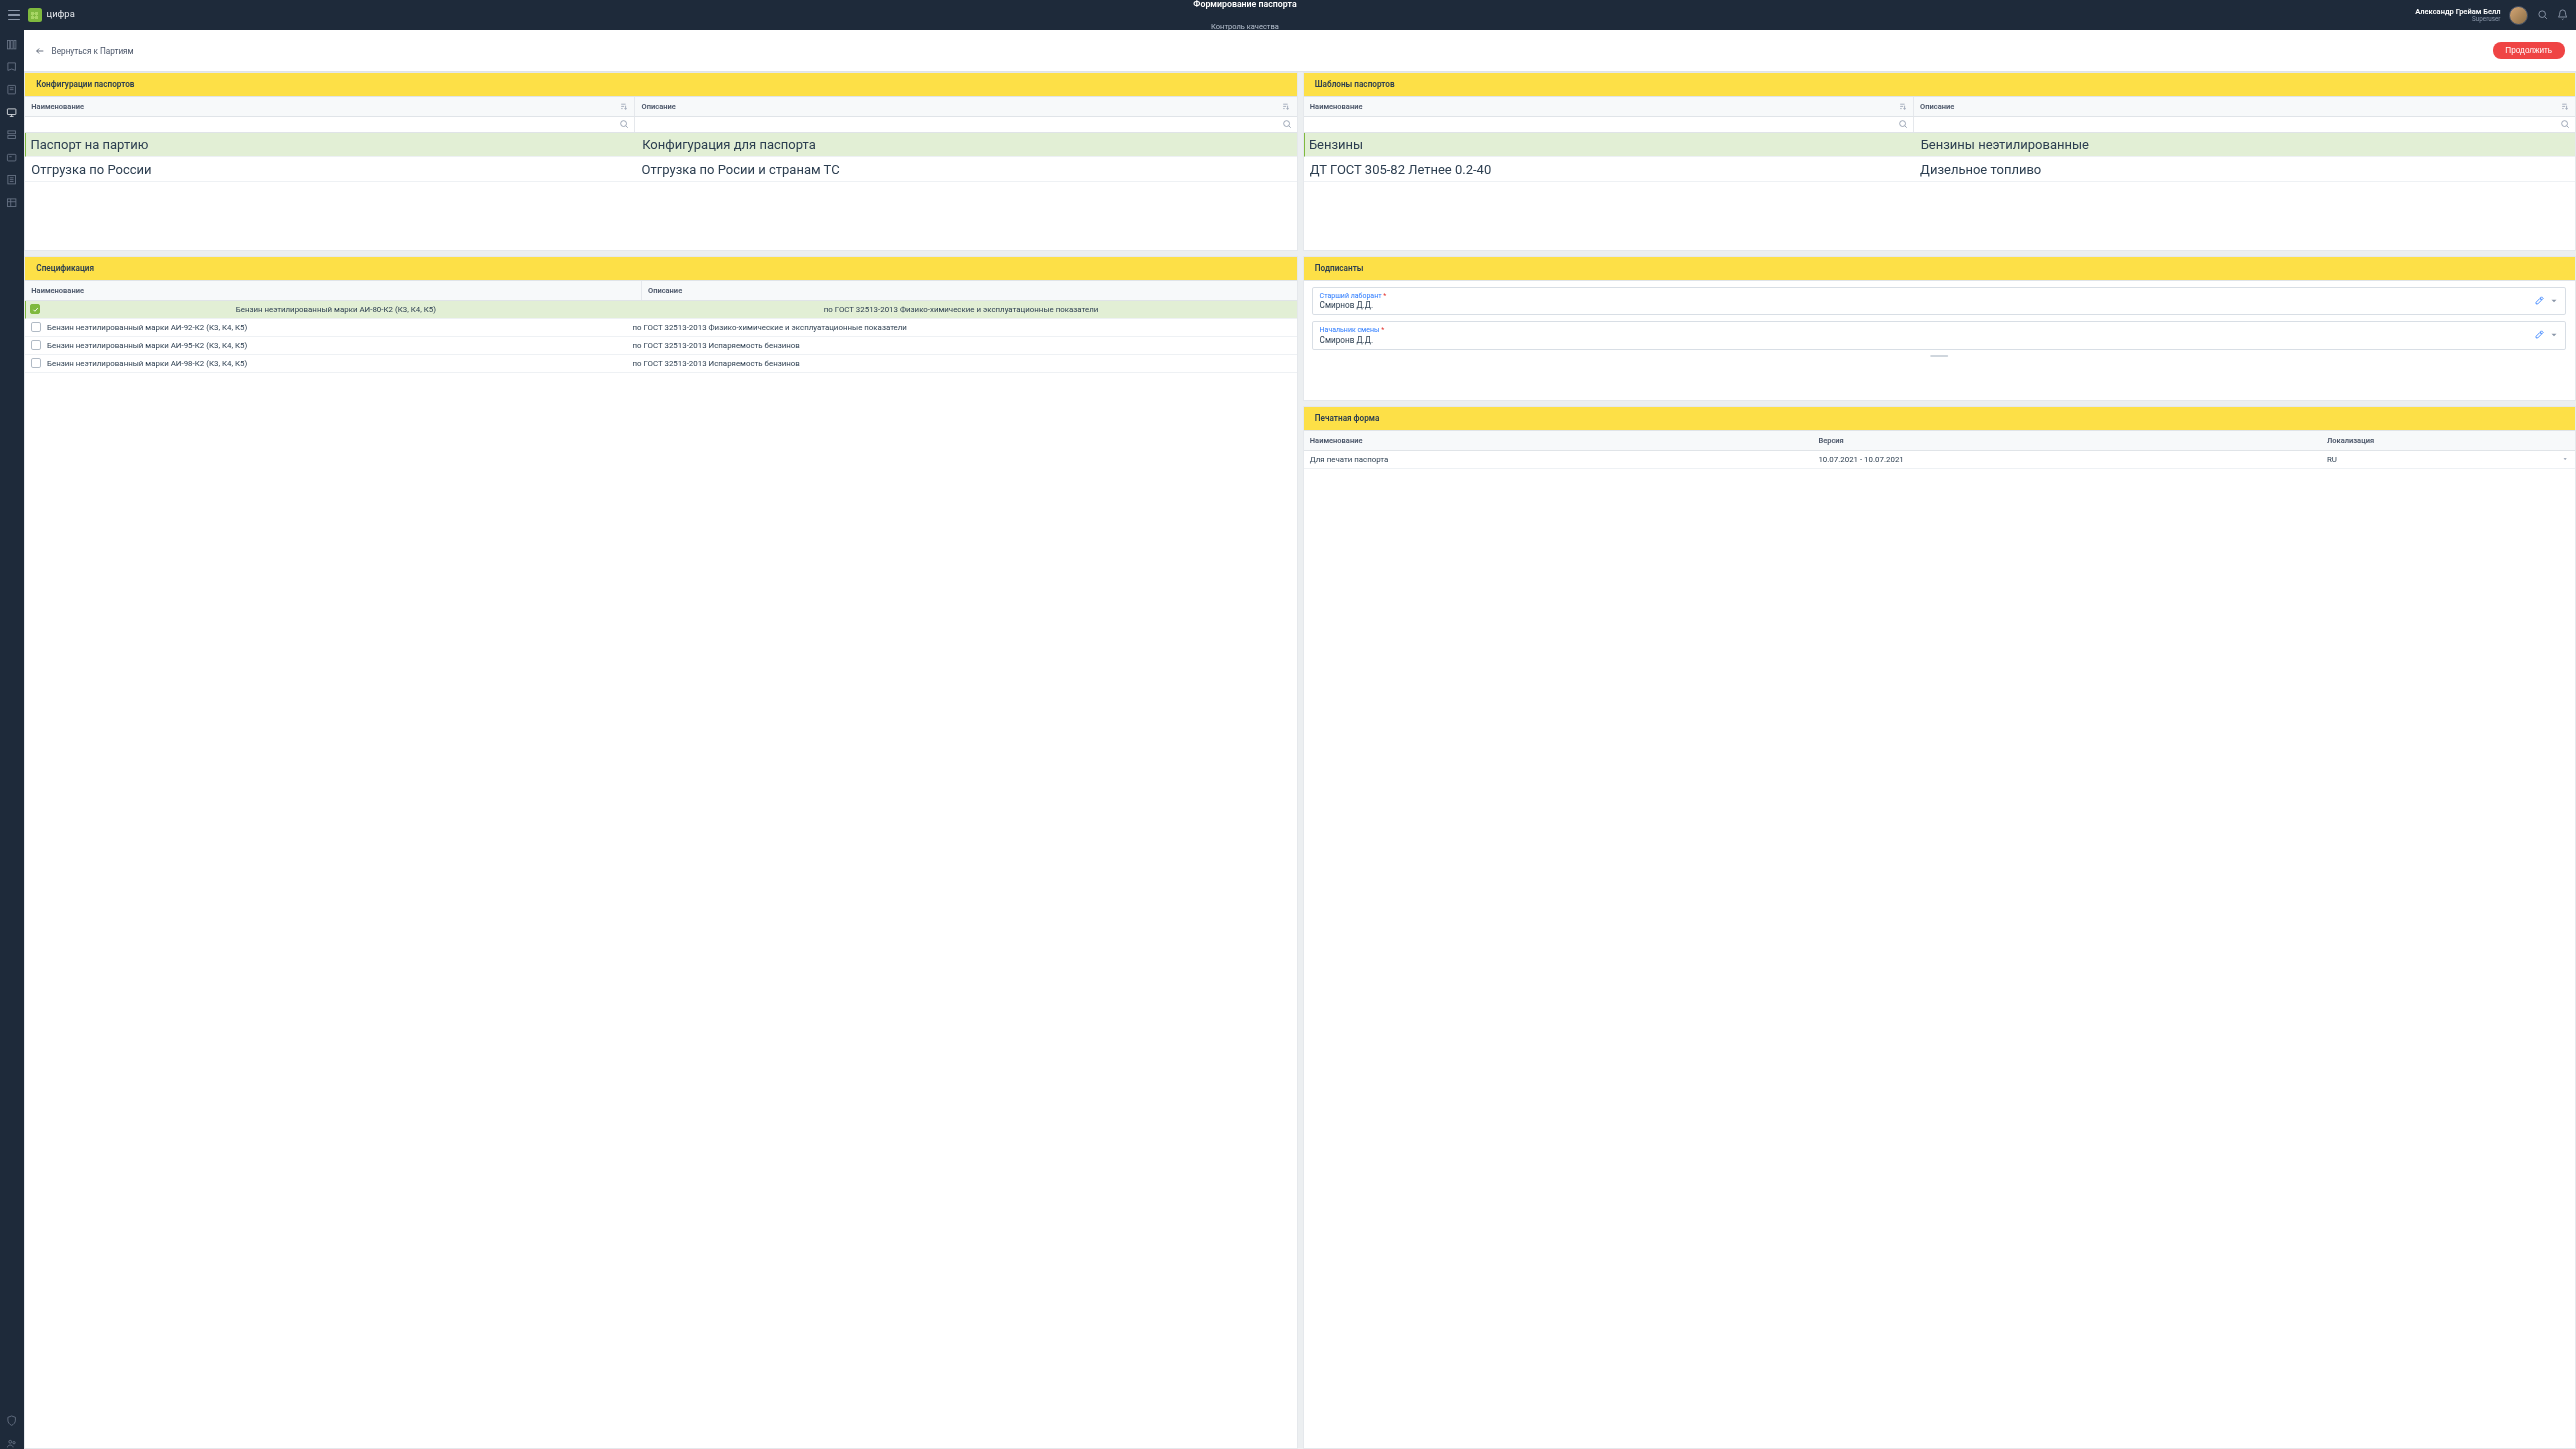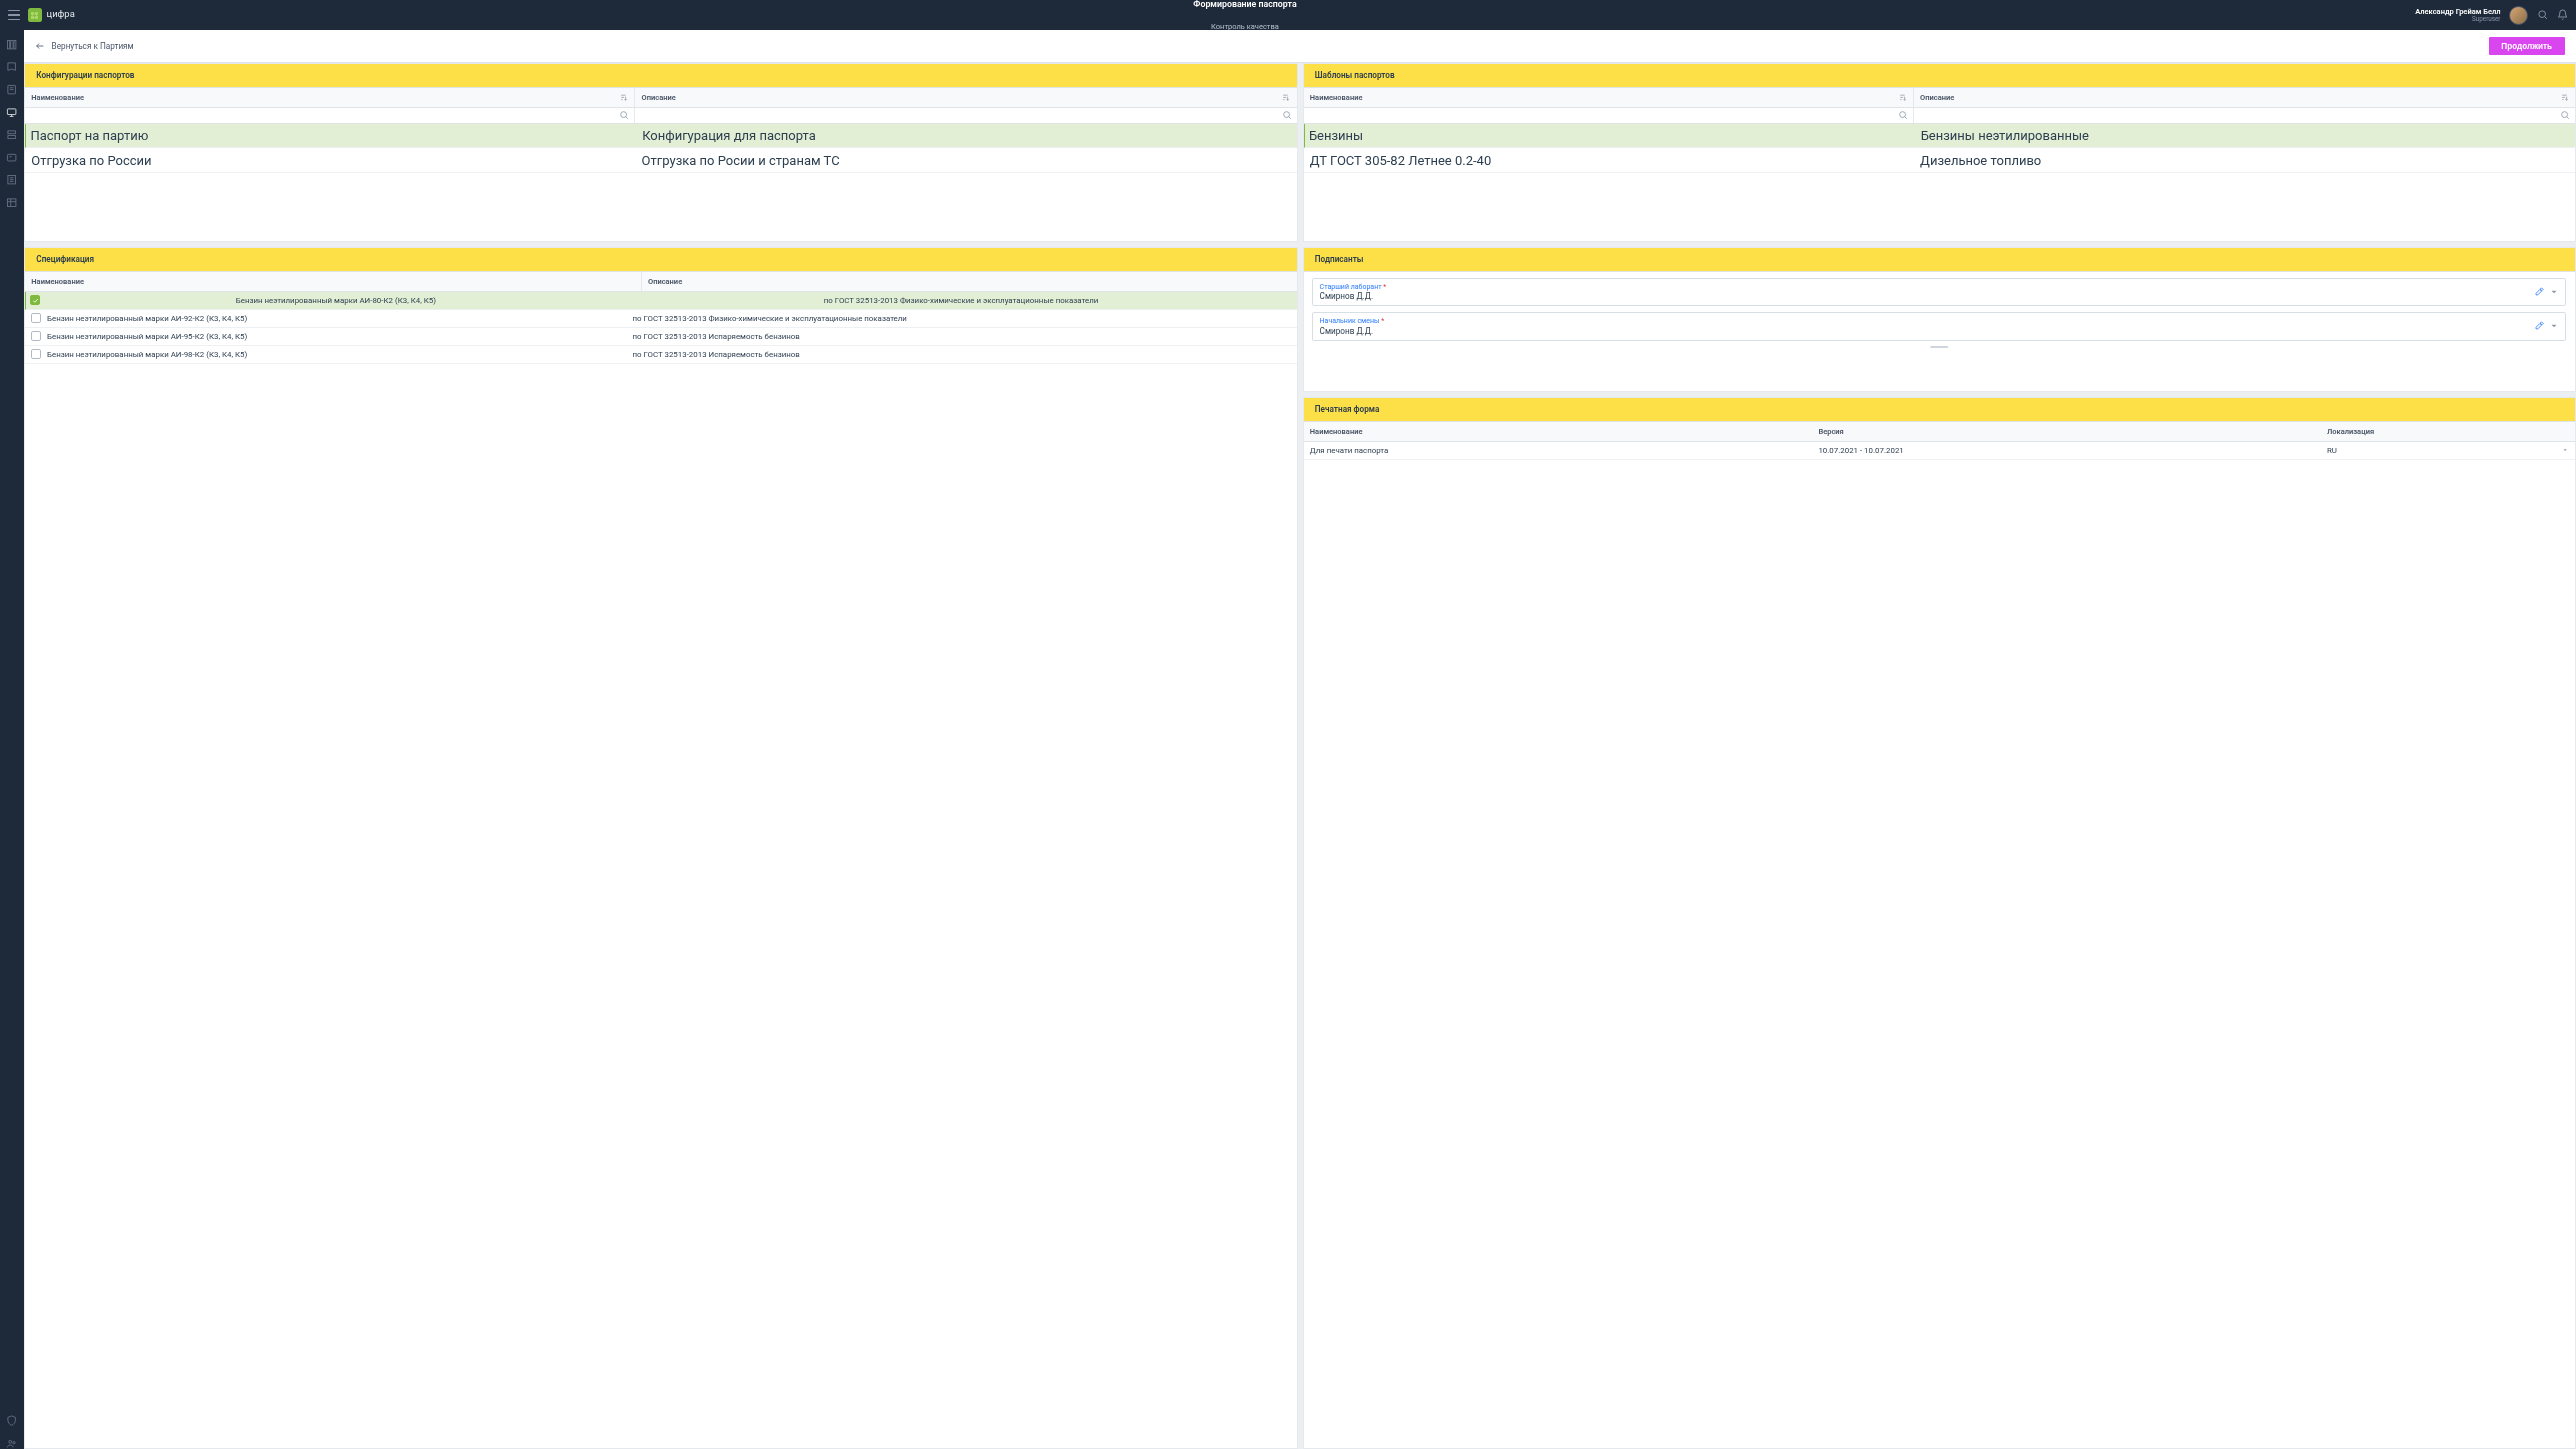--- a/index.html
+++ b/index.html
@@ -26,24 +26,24 @@
 .hicon { width: 11.3px; height: 11.3px; color: #8a96a8; cursor: pointer; }
 
 
 .body { flex: 1; display: flex; min-height: 0; }
 .sidebar { width: 24px; background: #1e2a3a; display: flex; flex-direction: column; align-items: center; padding-top: 8.8px; gap: 11.3px; flex-shrink: 0; }
 .sb-spacer { flex: 1; }
 .sb-icon { width: 11.3px; height: 11.3px; color: #6b7688; cursor: pointer; }
 .sb-icon.active { color: #e5e8ec; }
 
 .main { flex: 1; display: flex; flex-direction: column; min-width: 0; background: #eceff1; }
-.topbar { background: #fff; border-bottom: 0.6px solid #e0e4e8; height: 33px; display: flex; align-items: center; padding: 0 11.3px; justify-content: space-between; }
+.topbar { background: #fff; border-bottom: 0.6px solid #e0e4e8; height: 42px; display: flex; align-items: center; padding: 0 11.3px; justify-content: space-between; }
 .back { display: flex; align-items: center; gap: 6.3px; color: #4a5568; font-size: 8.2px; cursor: pointer; }
 .back svg { width: 10px; height: 10px; }
-.btn-primary { background: #d946ef; color: #fff; border: none; border-radius: 1px; padding: 4.4px 12.6px; font-size: 8.2px; font-weight: 700; cursor: pointer; }
+.btn-primary { background: #ef4444; color: #fff; border: none; border-radius: 8px; padding: 4.4px 12.6px; font-size: 8.2px; font-weight: 400; cursor: pointer; }
 
 .content { flex: 1; display: flex; gap: 5px; padding: 0; min-height: 0; }
 .col { flex: 1; display: flex; flex-direction: column; gap: 5px; min-width: 0; min-height: 0; }
 
 .panel { background: #fff; display: flex; flex-direction: column; min-height: 0; border: 0.6px solid #e5e8ec; }
 .panel-head { background: #fde047; padding: 6.3px 11.3px; font-weight: 600; font-size: 8.2px; color: #2c3e50; border-bottom: 0.6px solid #e0e4e8; flex-shrink:0; }
 .panel-body { flex: 1; overflow: auto; min-height: 0; }
 
 .p-configs { flex: 0 0 179px; }
 .p-templates { flex: 0 0 179px; }

